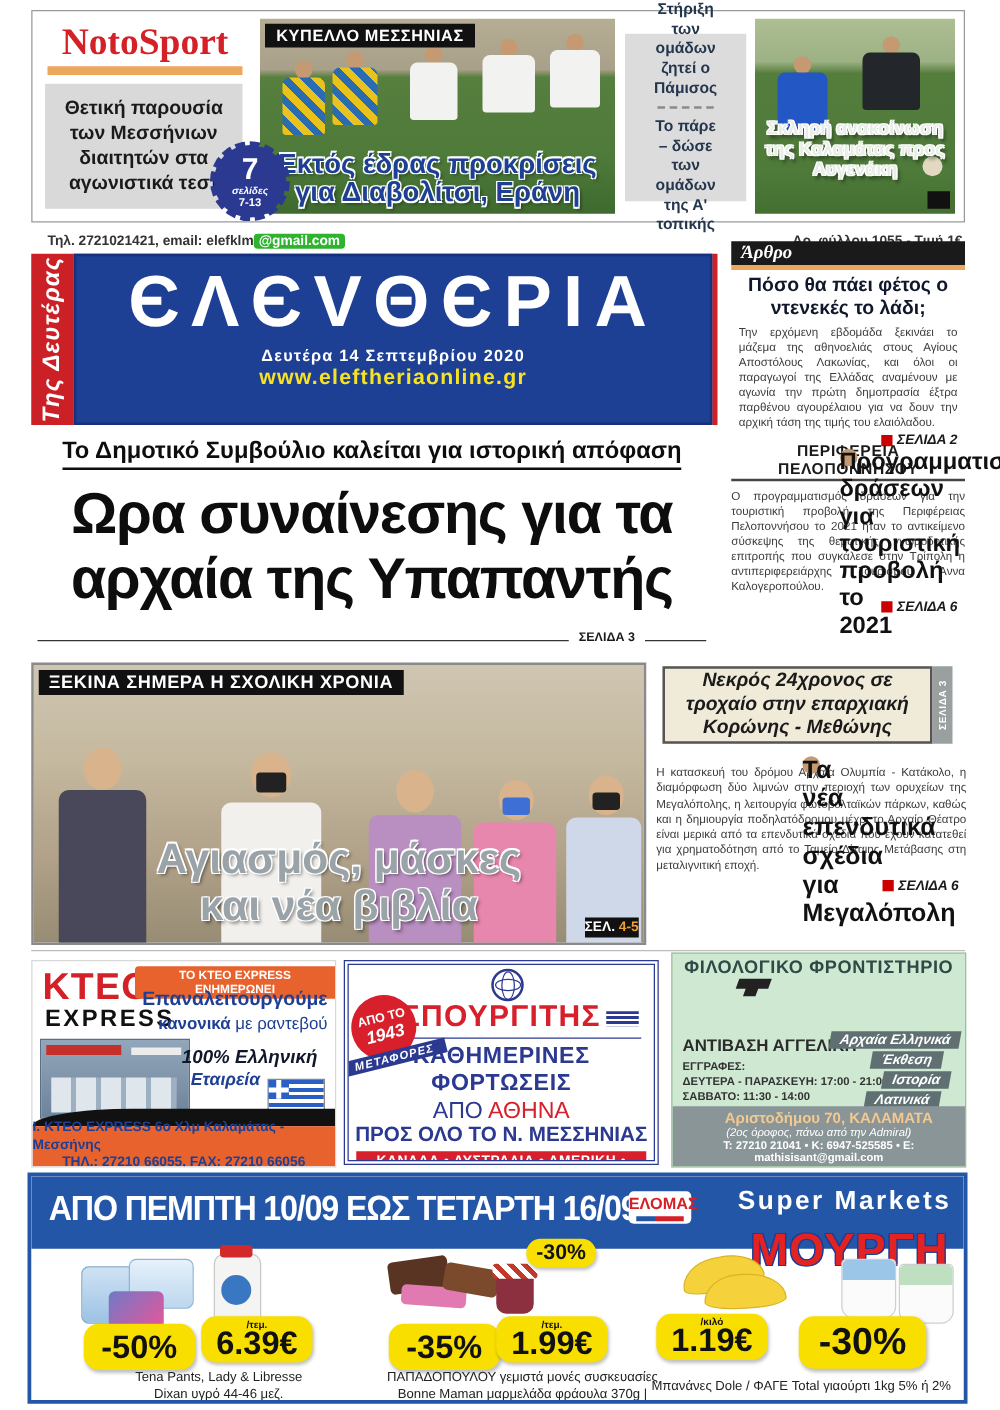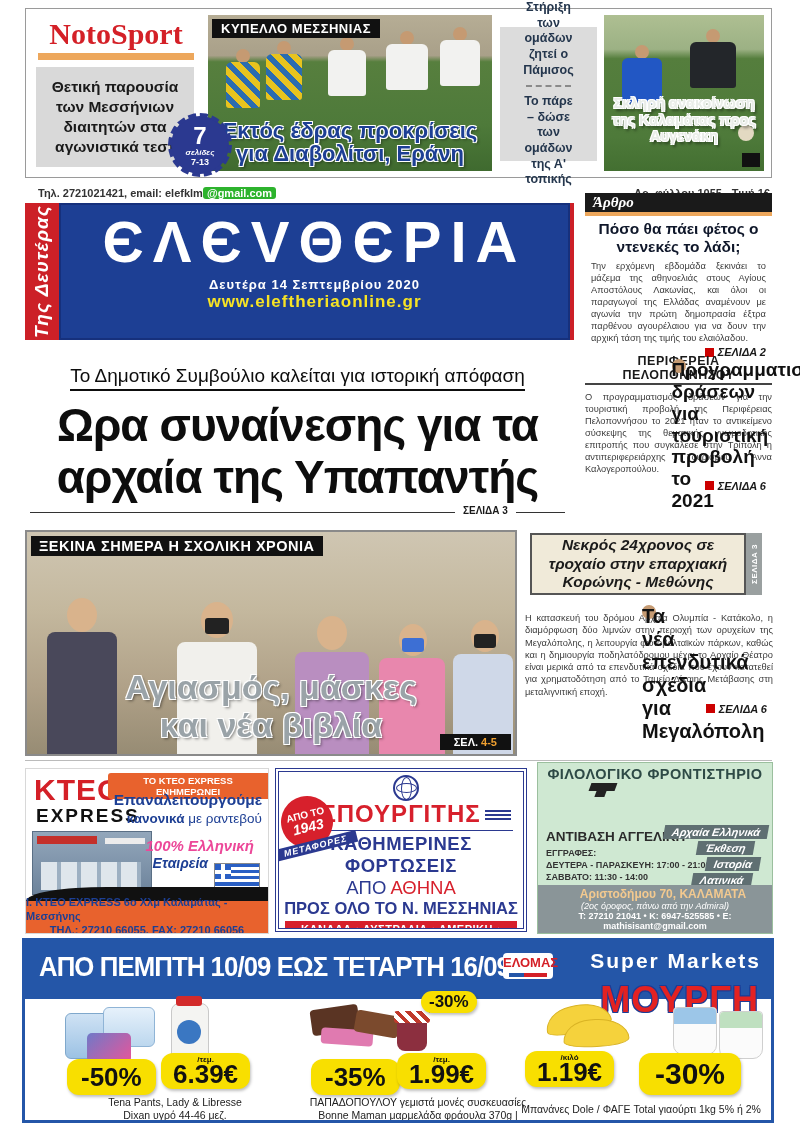--- a/index.html
+++ b/index.html
@@ -57,38 +57,38 @@
   .arthro-head{background:#1a1a1a;color:#fff;font-family:"Liberation Serif",serif;font-style:italic;font-weight:bold;
                font-size:15px;padding:1px 8px;}
   .arthro-orange{height:4px;background:#eda75c;margin-bottom:4px;}
   .arthro-title{font-weight:bold;font-size:15.5px;text-align:center;color:#0f172a;line-height:1.15;margin:2px 4px;}
   .arthro-body{font-size:9.3px;color:#3c3c3c;text-align:justify;line-height:1.3;margin:4px 6px 2px 6px;}
   .pageref{display:flex;justify-content:flex-end;align-items:center;gap:4px;font-weight:bold;font-style:italic;font-size:11px;color:#1a1a1a;margin-right:6px;}
   .redsq{width:9px;height:9px;background:#cc0000;display:inline-block;}
 
   
   .mainstory{left:30px;top:350px;width:535px;text-align:center;}
-  .kicker{display:inline-block;font-weight:normal;font-size:19px;color:#0d0d0d;border-bottom:2px solid #0d0d0d;padding-bottom:2px;margin-top:15px;}
+  .kicker{display:inline-block;font-weight:bold;font-size:19px;color:#0d0d0d;border-bottom:2px solid #0d0d0d;padding-bottom:2px;}
   .mainhead{font-weight:bold;font-size:46px;line-height:1.14;color:#0d0d0d;margin-top:8px;letter-spacing:-1px;}
   .mainrule{left:30px;top:512px;width:535px;border-top:1.5px solid #333;}
   .mainref{left:455px;top:505px;background:#fff;padding:0 8px;font-weight:bold;font-size:10px;color:#1a1a1a;}
 
   
   .region{left:585px;top:354px;width:187px;text-align:center;}
   .region .kick{display:inline-block;font-weight:bold;font-size:12.5px;color:#1a1a1a;border-bottom:2px solid #444;padding-bottom:1px;letter-spacing:.5px;}
   .region .head{font-weight:bold;font-size:19px;line-height:1.15;color:#111;margin-top:5px;}
   .region .body{font-size:9.3px;color:#3c3c3c;text-align:justify;line-height:1.3;margin-top:6px;}
   .region .pageref{margin-top:4px;}
 
   
   .school{left:25px;top:530px;width:492px;height:226px;border:2px solid #8a8a8a;box-sizing:border-box;overflow:hidden;
       background:linear-gradient(180deg,#cfc6b2 0%,#c4b89e 35%,#b0a188 70%,#978c74 100%);}
   .school-tag{left:4px;top:4px;background:#111;color:#fff;font-weight:bold;font-size:14.5px;padding:2px 8px;letter-spacing:.5px;}
   .school-overlay{left:0;bottom:10px;width:100%;text-align:center;font-weight:bold;font-size:34px;line-height:1.1;color:#9aa3a8;}
-  .school-ref{right:4px;bottom:4px;background:#111;color:#fff;font-weight:bold;font-size:11px;padding:2px 14px;}
+  .school-ref{right:4px;bottom:4px;background:#111;color:#fff;font-weight:bold;font-size:11px;padding:2px 0;}
   .school-ref .pg{color:#f0a030;}
   .kid-head{position:absolute;border-radius:50%;background:#d9b38c;}
   .kid-mask{position:absolute;background:#222;border-radius:3px;}
   .kid-body{position:absolute;border-radius:8px 8px 0 0;}
 
   
   .accident{left:530px;top:533px;width:216px;height:62px;background:#f0ead9;border:2px solid #555;box-sizing:border-box;
             display:flex;align-items:center;justify-content:center;text-align:center;font-weight:bold;font-style:italic;font-size:15.5px;line-height:1.2;color:#1a1a1a;padding:2px 6px;}
   .acc-tab{left:746px;top:533px;width:16px;height:62px;background:#9aa0a0;display:flex;align-items:center;justify-content:center;}
   .acc-tab span{writing-mode:vertical-rl;transform:rotate(180deg);color:#fff;font-weight:bold;font-size:8px;letter-spacing:.5px;}
@@ -99,21 +99,21 @@
 
   .ads-rule{left:25px;top:760px;width:747px;border-top:1px solid #bbb;}
 
   
   .kteo{left:25px;top:768px;width:242px;height:164px;border:1px solid #d8d8d8;background:#fff;overflow:hidden;}
   .kteo-banner{right:0;top:4px;width:152px;background:#e8622d;color:#fff;font-weight:bold;font-size:9.5px;padding:2px 4px;text-align:center;border-radius:3px 0 0 3px;}
   .kteo-logo1{left:8px;top:4px;font-weight:bold;font-size:30px;color:#d42027;letter-spacing:1px;}
   .kteo-logo2{left:10px;top:36px;font-weight:bold;font-size:19px;color:#111;letter-spacing:2px;}
   .kteo-msg1{right:6px;top:22px;font-weight:bold;font-size:15.5px;color:#1d3f94;}
   .kteo-msg2{right:6px;top:42px;font-size:13.5px;color:#1d3f94;}
-  .kteo-greek1{right:14px;top:68px;font-weight:bold;font-style:italic;font-size:15px;color:#ec4899;}
+  .kteo-greek1{right:14px;top:68px;font-weight:bold;font-style:italic;font-size:15px;color:#0f172a;}
   .kteo-greek2{right:60px;top:86px;font-weight:bold;font-style:italic;font-size:14px;color:#1d3f94;}
   .kteo-building{left:6px;top:62px;width:118px;height:62px;background:linear-gradient(180deg,#93a7bb,#6d839b);border:1px solid #5a6f85;}
   .kteo-sign{position:absolute;left:4px;top:4px;width:60px;height:8px;background:#c4302a;}
   .kteo-sign2{position:absolute;right:6px;top:6px;width:40px;height:6px;background:#ececec;}
   .kteo-doors{position:absolute;left:8px;bottom:4px;width:100px;height:28px;
       background:repeating-linear-gradient(90deg,#dfe6ec 0 16px,#9db0c2 16px 20px);}
   .kteo-swoosh{left:0;top:118px;width:242px;height:14px;background:#111;border-radius:100% 0 0 0/300% 0 0 0;}
   .kteo-flag{right:8px;top:94px;width:44px;height:28px;border:1px solid #888;
       background:linear-gradient(180deg,#2a5fc4 0 11%,#fff 11% 22%,#2a5fc4 22% 33%,#fff 33% 44%,#2a5fc4 44% 55%,#fff 55% 66%,#2a5fc4 66% 77%,#fff 77% 88%,#2a5fc4 88% 100%);}
   .kteo-canton{position:absolute;left:0;top:0;width:16px;height:15px;background:

